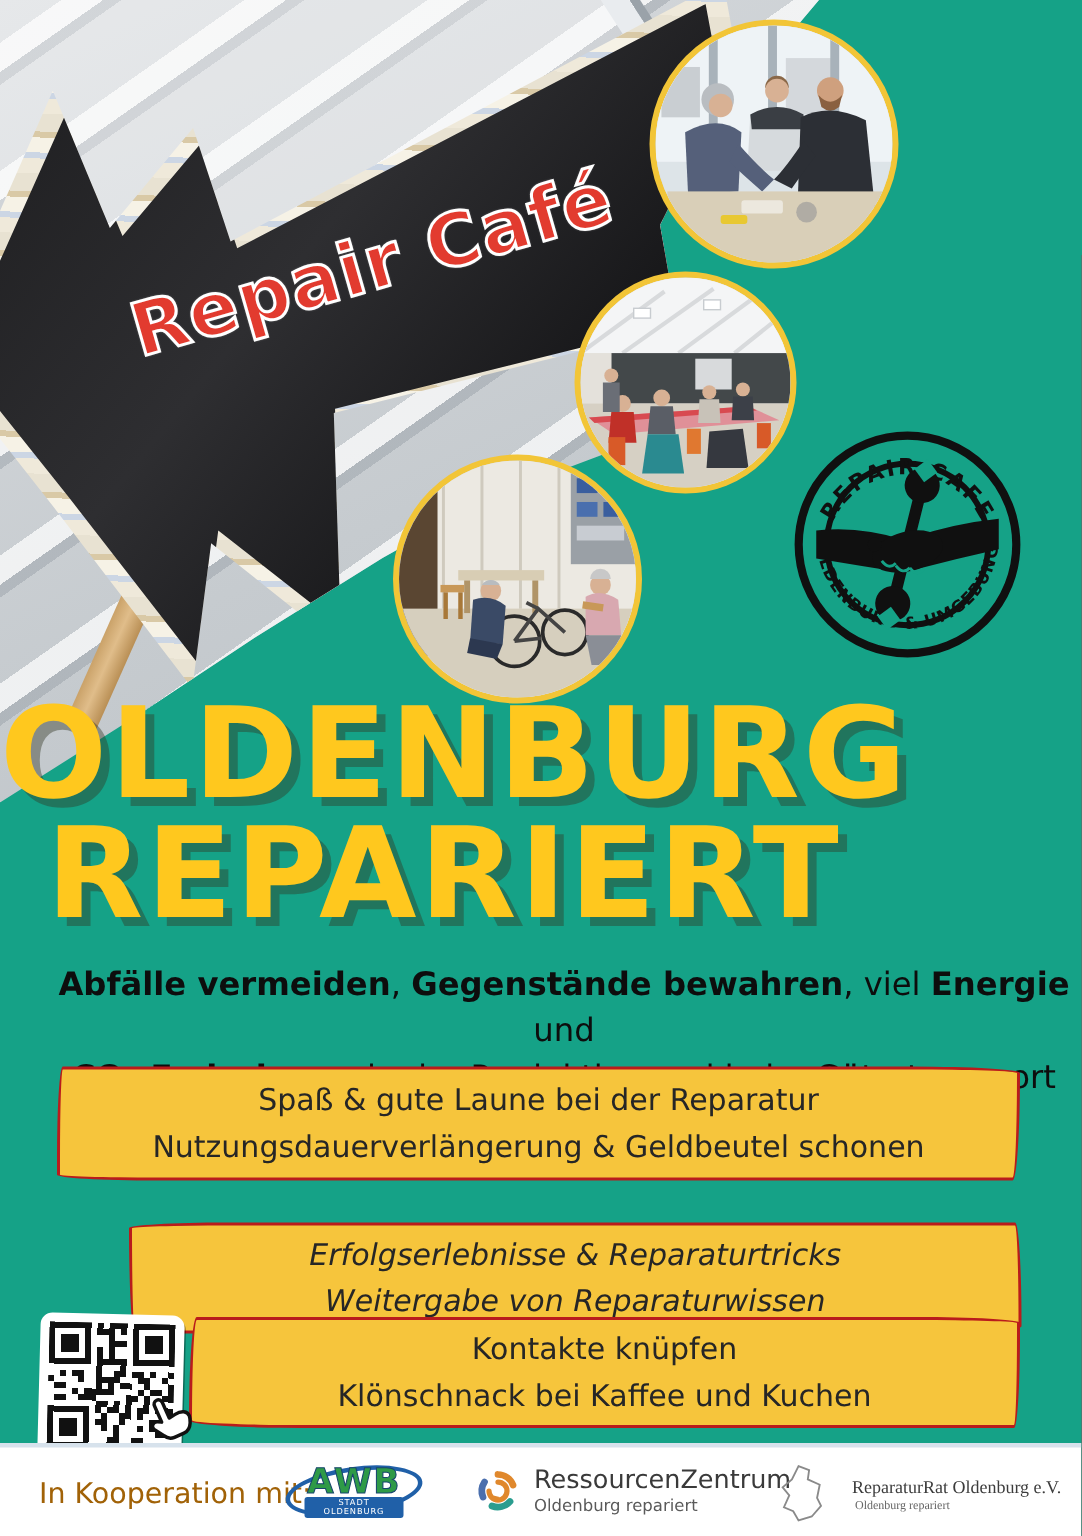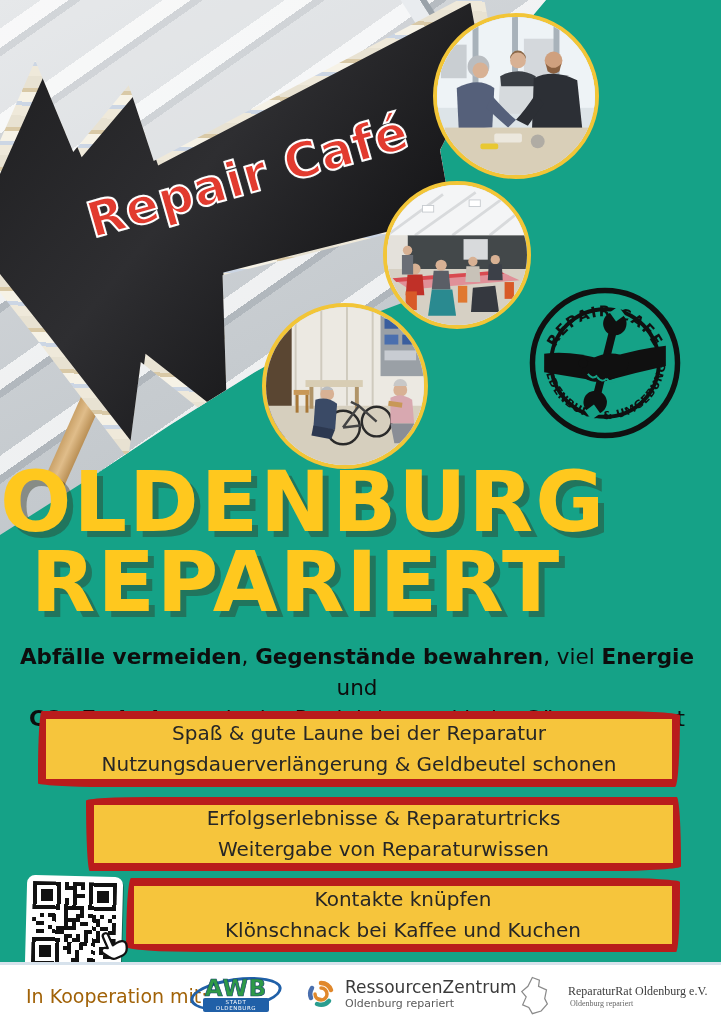--- a/index.html
+++ b/index.html
@@ -73,35 +73,35 @@
   
   .title{
     position:absolute;left:0;top:462px;width:592px;z-index:3;
     text-align:center;line-height:80px;
     font-weight:bold;font-size:84px;letter-spacing:2px;
     color:#FFC81E;
     text-shadow:6px 6px 0 rgba(50,55,35,.42);
   }
   
   .intro{
-    position:absolute;left:17px;top:641px;width:680px;z-index:3;
+    position:absolute;left:36px;top:641px;width:680px;z-index:3;
     text-align:center;font-size:21.5px;line-height:31px;color:#0d0d0d;
   }
   .intro b,.intro .b{font-weight:bold;}
   
   .banner{
     position:absolute;z-index:3;box-sizing:border-box;
-    background:#F6C53C;border:8px solid #b91c1c;
+    background:#F6C53C;border:2px solid #b91c1c;
     display:flex;flex-direction:column;justify-content:center;
     text-align:center;color:#262626;font-size:20px;line-height:31px;
   }
   .banner-1{left:38px;top:711px;width:642px;height:76px;
     border-radius:14px 260px 18px 240px / 220px 16px 260px 14px;}
-  .banner-2{left:86px;top:797px;width:595px;height:74px;
-    border-radius:240px 16px 260px 14px / 14px 240px 18px 260px;}
+  .banner-2{left:86px;top:815px;width:595px;height:74px;
+    border-radius:240px 16px 260px 14px / 14px 240px 18px 260px;font-style:italic;}
   .banner-3{left:126px;top:878px;width:554px;height:74px;
     border-radius:18px 240px 14px 260px / 240px 14px 220px 18px;}
   
   .qr{
     position:absolute;left:26px;top:876px;width:96px;height:96px;z-index:4;
     background:#fff;border-radius:8px;padding:6px;box-sizing:border-box;
     transform:rotate(1.5deg);box-shadow:1px 2px 0 rgba(0,0,0,.35);
   }
   .qr svg{display:block;width:100%;height:100%;}
   .cursor-hand{
@@ -116,21 +116,21 @@
   }
   .coop-label{margin-left:26px;font-size:19px;color:#a16207;}
   .awb{position:absolute;left:196px;top:10px;width:80px;text-align:center;}
   .awb-ellipse{position:absolute;left:-6px;top:3px;width:86px;height:26px;
     border:3px solid #2060a8;border-radius:50%;transform:rotate(-8deg);}
   .awb-text{position:relative;font-weight:bold;font-size:23px;
     color:#2E9A47;-webkit-text-stroke:.7px #17456e;letter-spacing:1px;}
   .awb-sub{position:relative;margin:-3px auto 0;width:62px;font-size:5.5px;
     background:#2060a8;color:#fff;padding:1px 2px;border-radius:2px;
     letter-spacing:.6px;}
-  .rz{position:absolute;left:305px;top:12px;display:flex;align-items:center;gap:8px;}
+  .rz{position:absolute;left:316px;top:12px;display:flex;align-items:center;gap:8px;}
   .rz-name{font-size:17px;color:#3a3a3a;}
   .rz-sub{font-size:11px;color:#5a5a5a;}
   .rr{position:absolute;left:520px;top:10px;display:flex;align-items:center;gap:6px;}
   .rr-name{font-family:"Liberation Serif","DejaVu Serif",serif;font-size:12px;color:#3c3c3c;margin-left:12px;}
   .rr-sub{font-family:"Liberation Serif","DejaVu Serif",serif;font-size:8px;color:#666;margin-left:14px;}
 </style>
 </head>
 <body>
 
 <div class="poster">

